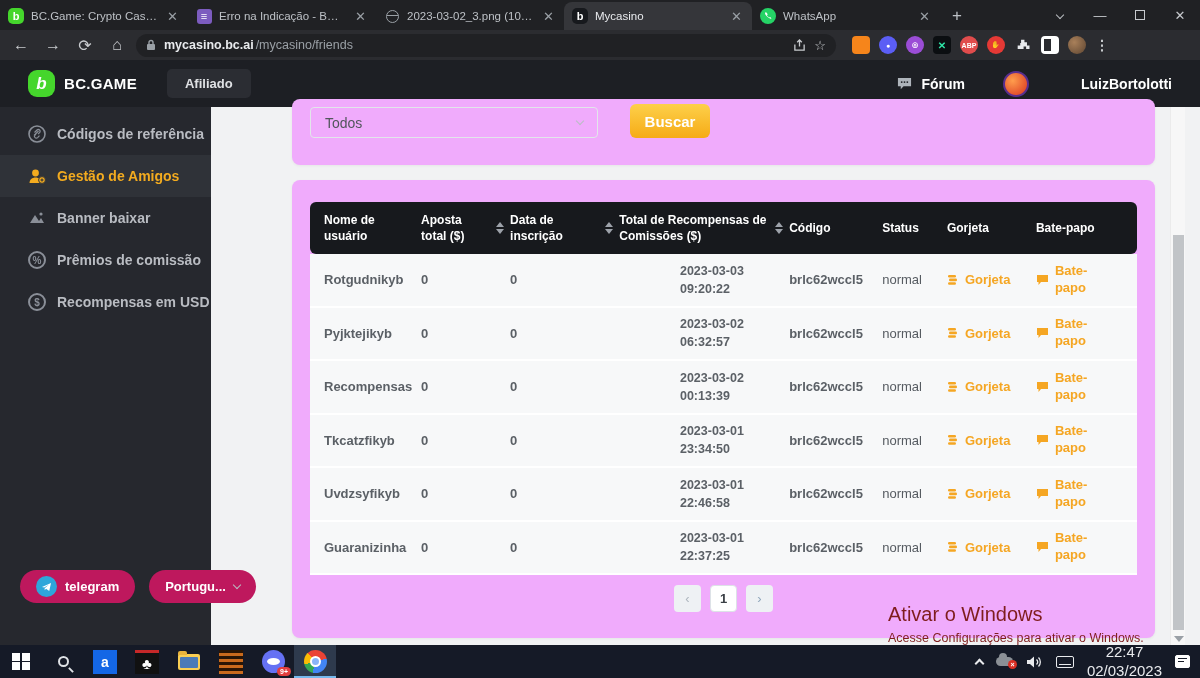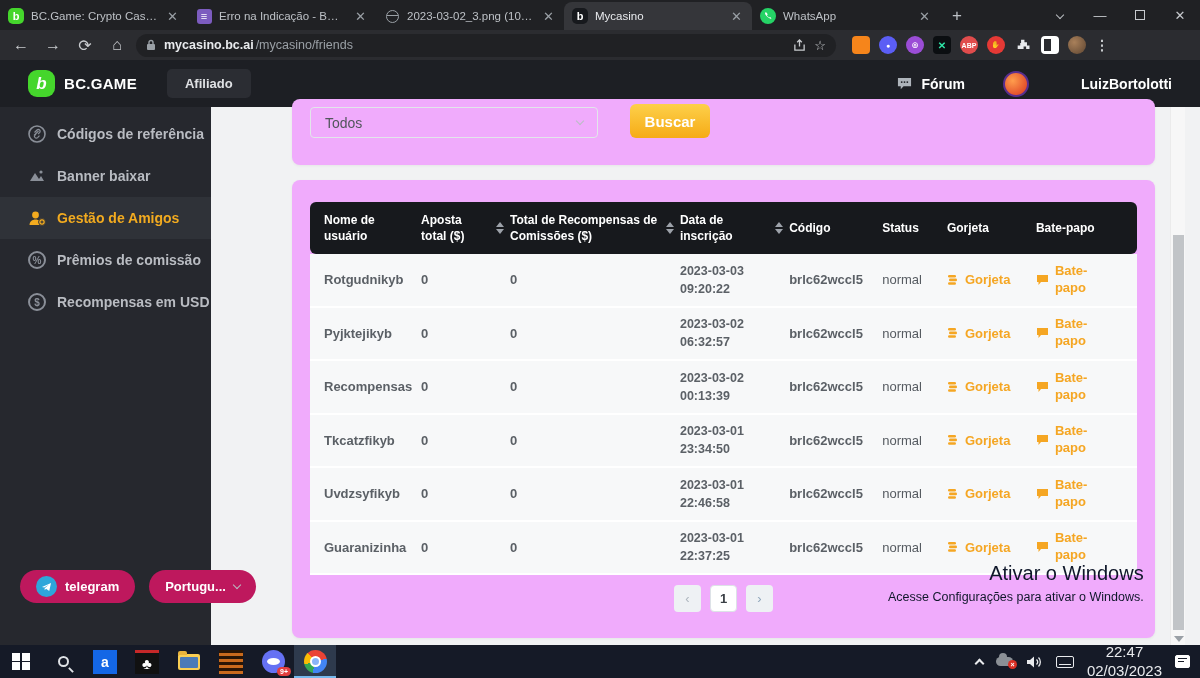--- a/index.html
+++ b/index.html
@@ -78,21 +78,21 @@
   .h-user{width:12%} .h-bet{width:11%} .h-total{width:21%} .h-date{width:13.5%} .h-code{width:11.5%} .h-status{width:8%} .h-tip{width:11%} .h-chat{width:12%}
   .date2 { line-height:1.45; font-size:12.5px; }
   .c-status { font-weight:normal; color:#565b61; }
   .orange-link { color:#f5a623; display:flex; align-items:center; gap:6px; cursor:pointer; }
   .chat-wrap { line-height:1.3; }
   .pagi { position:absolute; left:0; right:0; top:405px; display:flex; justify-content:center; gap:9px; }
   .pg { width:27px; height:27px; border-radius:4px; background:#eef1f4; display:flex; align-items:center; justify-content:center; color:#aeb6bf; font-size:13px; }
   .pg.cur { background:#fff; border:1px solid #dde2e7; color:#3a3f45; font-weight:bold; }
   .pg.next { color:#8fa6bb; }
 
-  .watermark { position:absolute; left:628px; top:455px; color:#0f172a;text-align:right; }
+  .watermark { position:absolute; left:628px; top:496px; color:#7f1d1d; }
   .watermark .l1 { font-size:20px; }
   .watermark .l2 { font-size:12.5px; margin-top:5px; }
 
   .scrollbar { position:absolute; top:0; right:0; width:15px; height:538px; background:#f7f7f7; border-left:1px solid #ebebeb; }
   .thumb { position:absolute; left:2px; width:11px; top:128px; height:395px; background:#c1c4c7; }
   .sb-arrow { position:absolute; bottom:3px; left:3px; width:0; height:0; border-left:5px solid transparent; border-right:5px solid transparent; border-top:6px solid #9aa0a6; }
 
   
   .taskbar { position:absolute; bottom:0; left:0; width:1200px; height:33px; background:#151a27; display:flex; align-items:center; }
   .tb-ic { width:42px; height:33px; display:flex; align-items:center; justify-content:center; position:relative; }
@@ -243,35 +243,35 @@
   <div class="main">
 
     <div class="sidebar">
       <div class="side-item" style="margin-top:6px">
         <svg width="18" height="18" viewBox="0 0 18 18">
             <circle cx="9" cy="9" r="8" fill="none" stroke="#8a8f98" stroke-width="1.6"></circle>
             <path d="M6 10.5 10.5 6M6.5 7.5 9 5a1.8 1.8 0 0 1 2.6 2.6L10 9.2M8 8.8 7 10a1.8 1.8 0 0 0 2.6 2.6l1.9-2" stroke="#8a8f98" stroke-width="1.2" fill="none"></path>
           </svg>
         <span>Códigos de referência</span>
       </div>
-      <div class="side-item">
-        <svg width="18" height="16" viewBox="0 0 18 16">
-            <path d="M2 13 7 5l4 6 2-3 3 5z" fill="#8a8f98"></path>
-            <circle cx="13" cy="4" r="1.6" fill="#8a8f98"></circle>
-          </svg>
-        <span>Banner baixar</span>
-      </div>
       <div class="side-item active">
         <svg width="18" height="17" viewBox="0 0 18 17">
             <circle cx="7.5" cy="5" r="3.4" fill="#f3ab1f"></circle>
             <path d="M1.5 15c0-3.3 2.7-5.5 6-5.5s6 2.2 6 5.5z" fill="#f3ab1f"></path>
             <circle cx="14" cy="12" r="3.4" fill="#f3ab1f" stroke="#2f3238" stroke-width="1"></circle>
             <path d="M14 10.4v3.2M12.4 12h3.2" stroke="#2f3238" stroke-width="1.2"></path>
           </svg>
         <span>Gestão de Amigos</span>
+      </div>
+      <div class="side-item">
+        <svg width="18" height="16" viewBox="0 0 18 16">
+            <path d="M2 13 7 5l4 6 2-3 3 5z" fill="#8a8f98"></path>
+            <circle cx="13" cy="4" r="1.6" fill="#8a8f98"></circle>
+          </svg>
+        <span>Banner baixar</span>
       </div>
       <div class="side-item">
         <span class="circ-ic">%</span>
         <span>Prêmios de comissão</span>
       </div>
       <div class="side-item">
         <span class="circ-ic">$</span>
         <span>Recompensas em USD</span>
       </div>
       <div class="side-foot">
@@ -303,29 +303,29 @@
         <div class="tbl">
           <div class="thead">
             <div class="th h-user">Nome de usuário</div>
             <div class="th h-bet">
                 <span>Aposta total ($)</span>
                 <span class="sort">
                   <i class="up"></i>
                   <i class="dn"></i>
                 </span>
               </div>
-            <div class="th h-total">
-                <span>Total de Recompensas de Comissões ($)</span>
+            <div class="th h-date">
+                <span>Data de inscrição</span>
                 <span class="sort">
                   <i class="up"></i>
                   <i class="dn"></i>
                 </span>
               </div>
-            <div class="th h-date">
-                <span>Data de inscrição</span>
+            <div class="th h-total">
+                <span>Total de Recompensas de Comissões ($)</span>
                 <span class="sort">
                   <i class="up"></i>
                   <i class="dn"></i>
                 </span>
               </div>
             <div class="th h-code">Código</div>
             <div class="th h-status">Status</div>
             <div class="th h-tip">Gorjeta</div>
             <div class="th h-chat">Bate-papo</div>
           </div>

